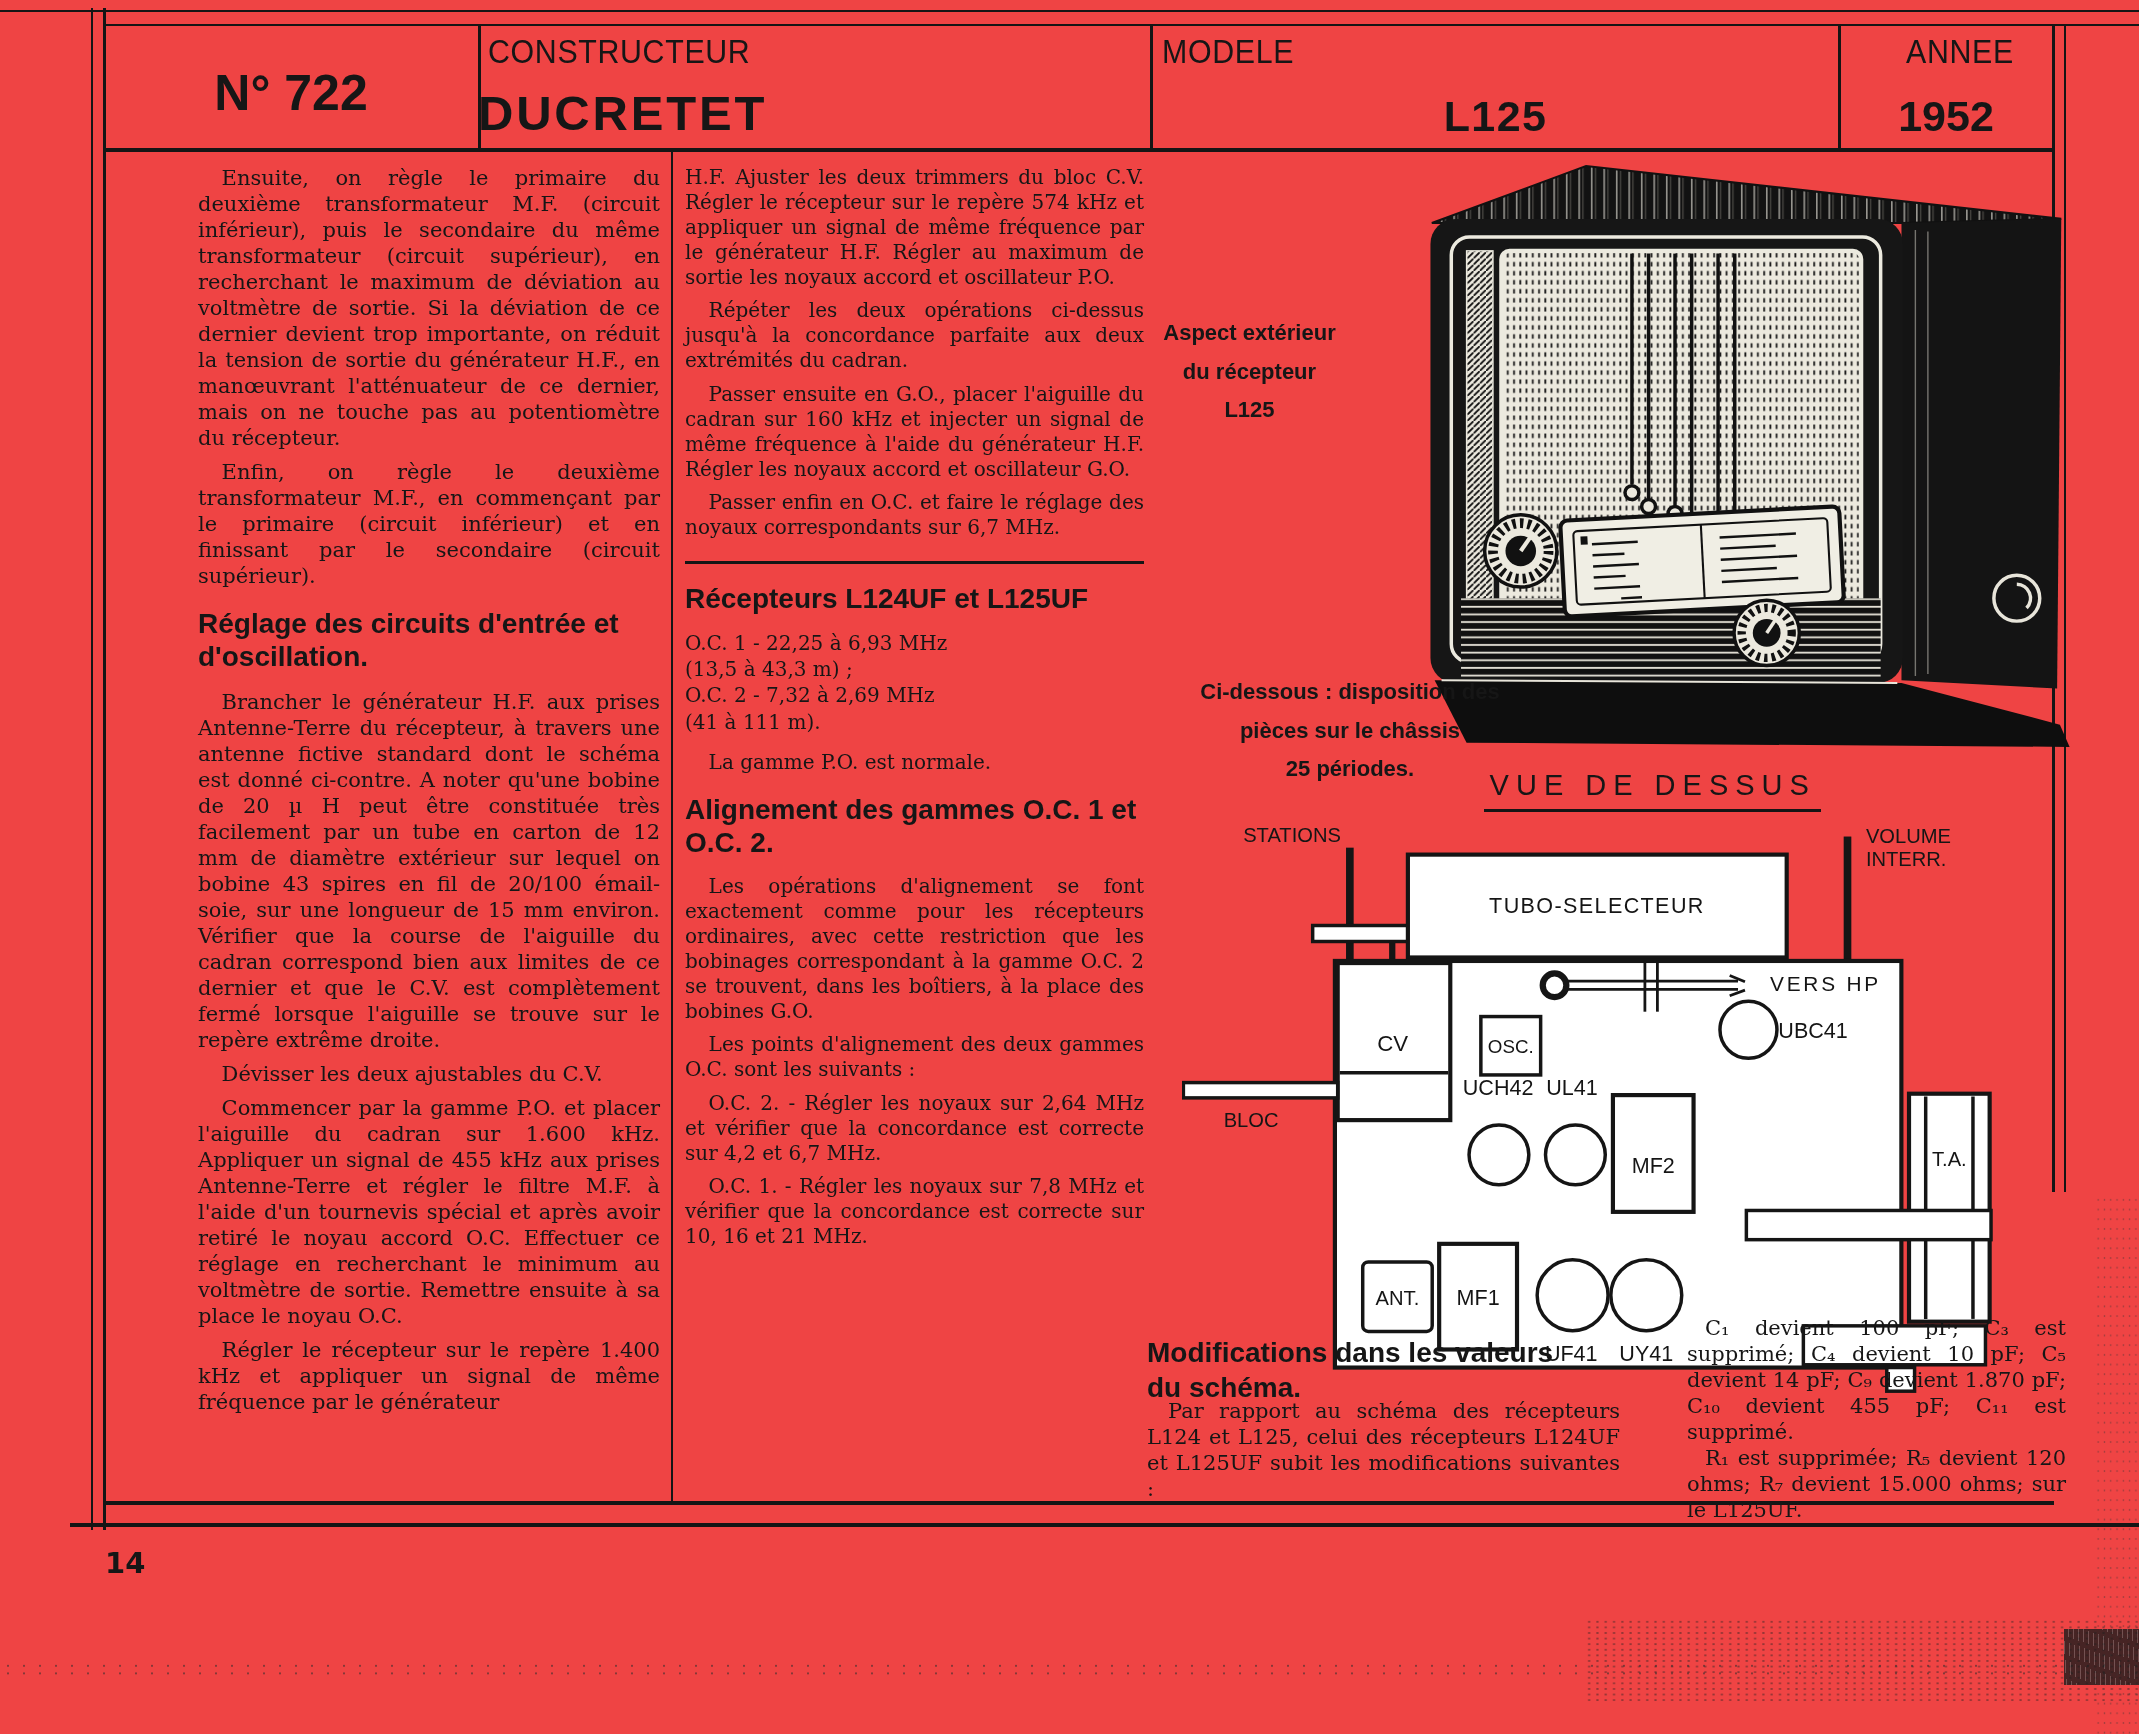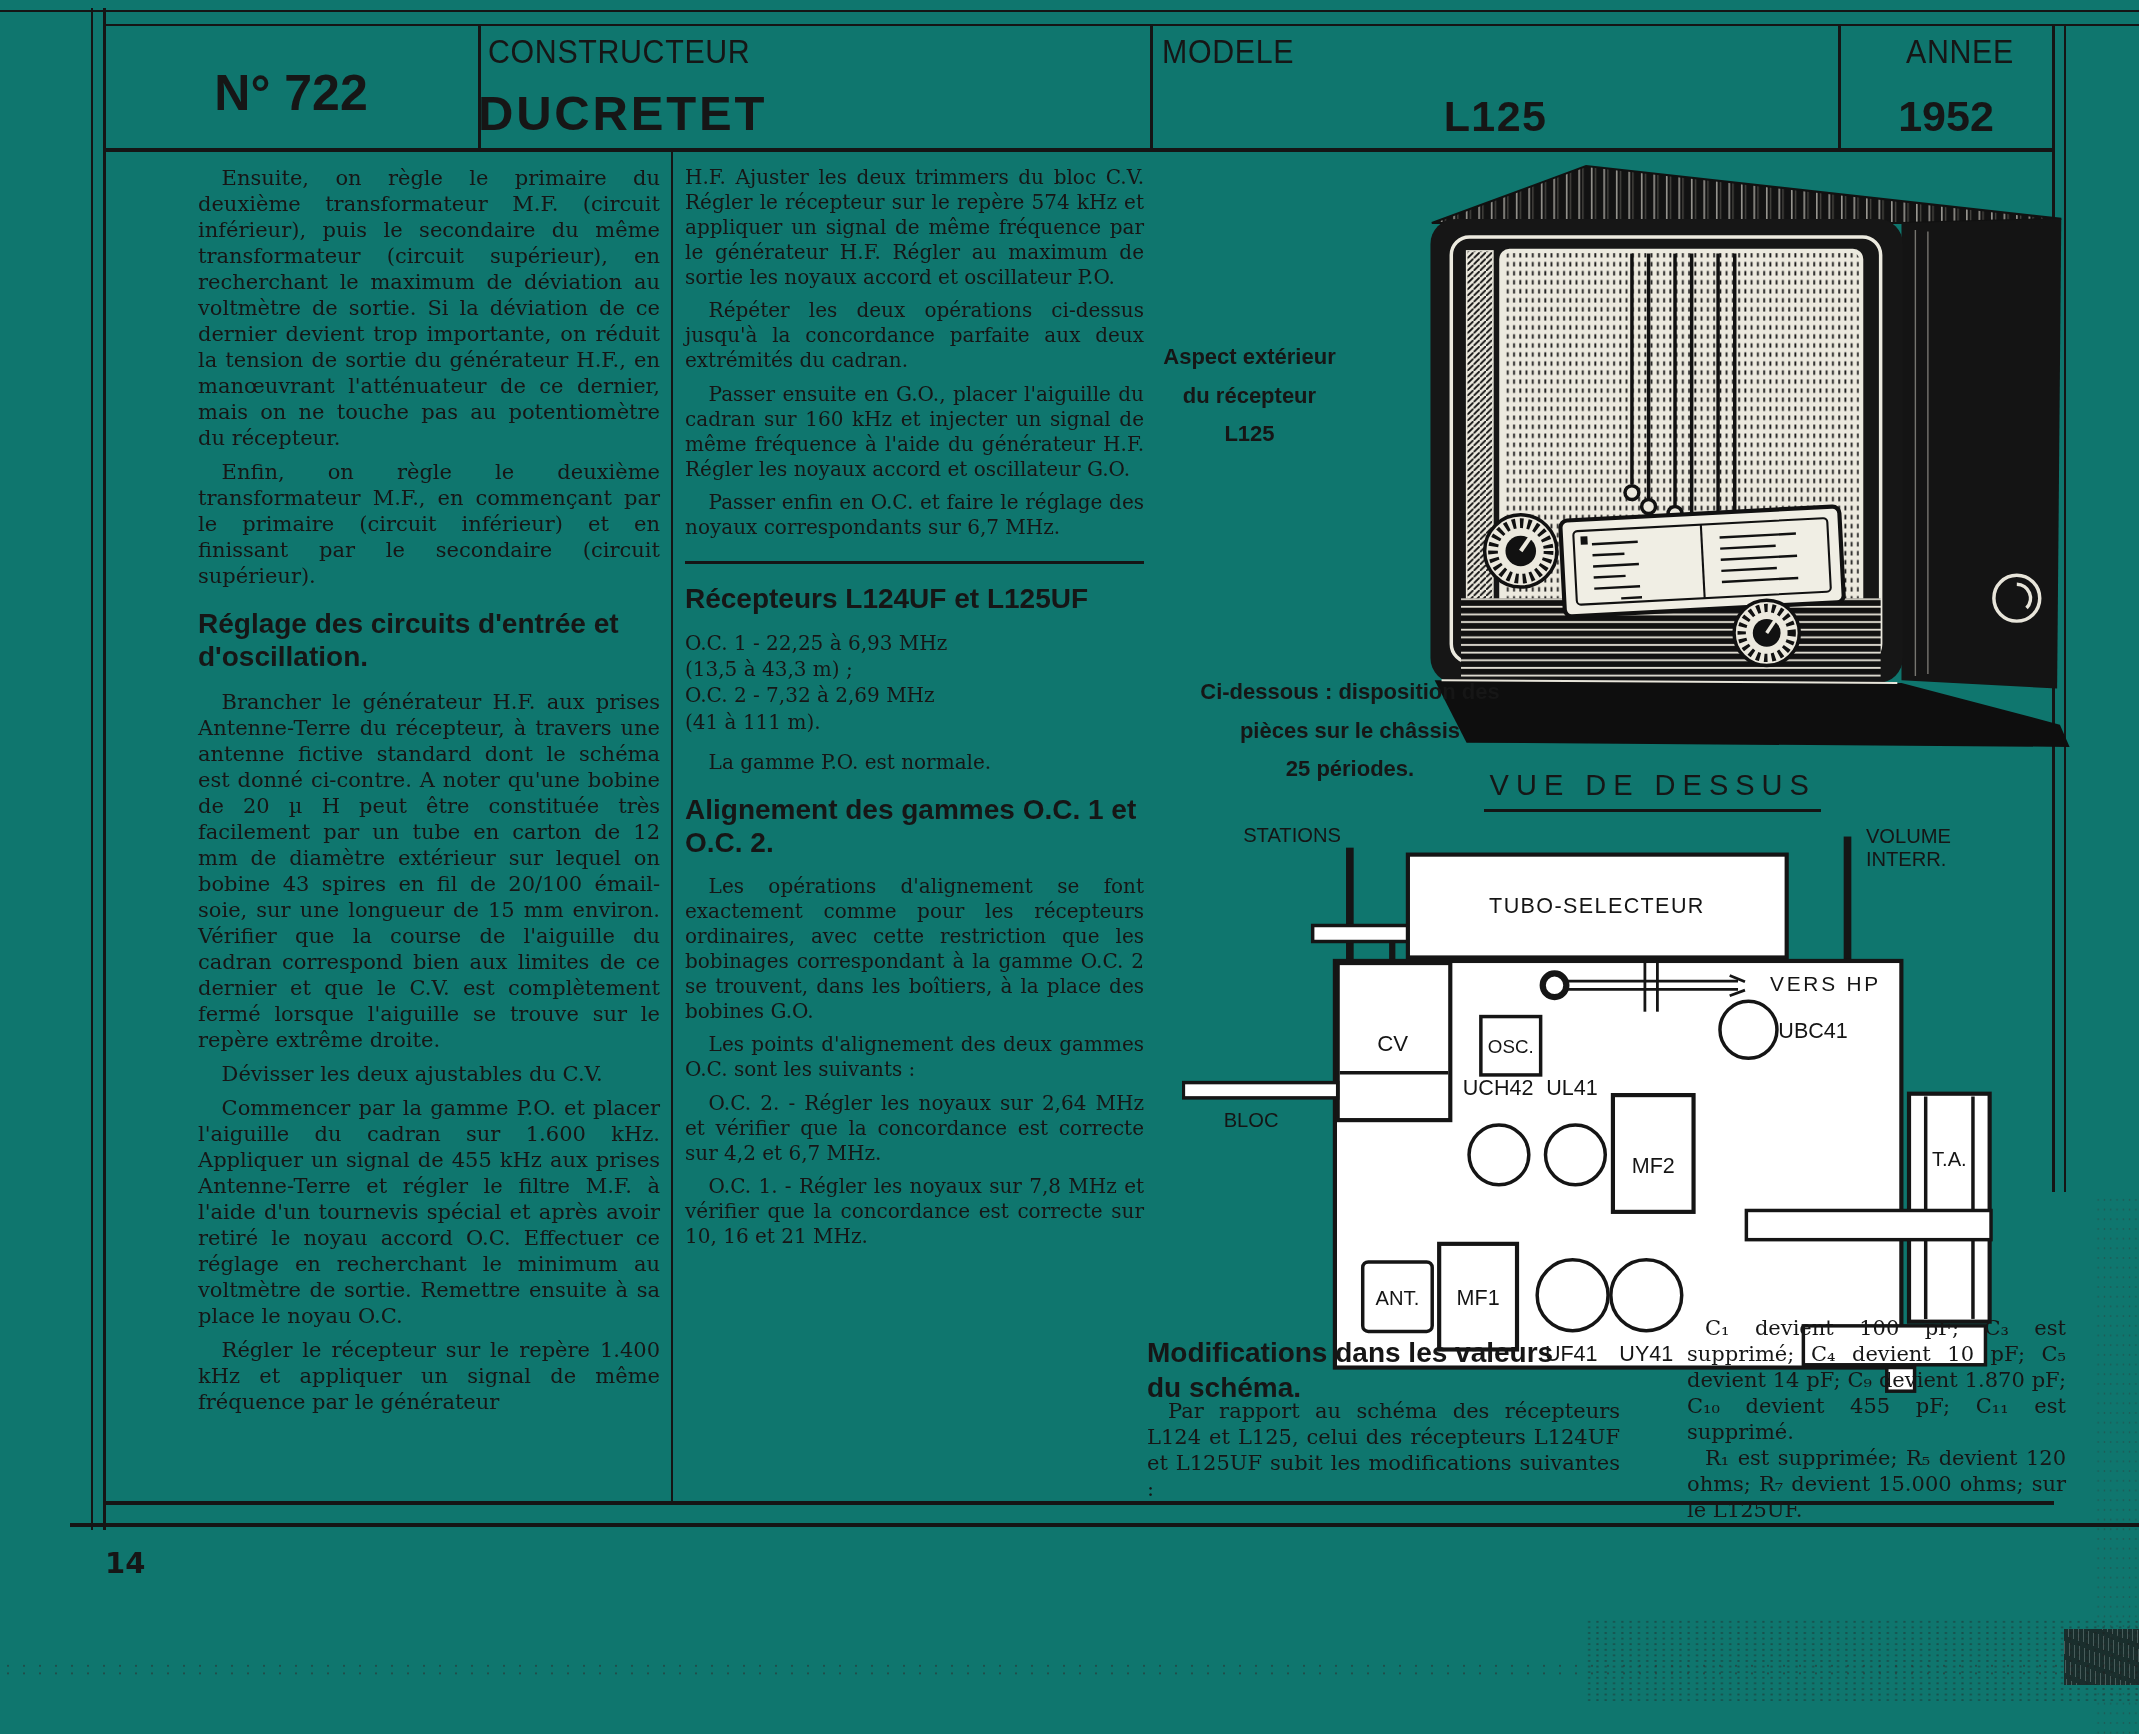--- a/index.html
+++ b/index.html
@@ -1,16 +1,16 @@
 <!DOCTYPE html>
 <html style="font-size:11px"><head>
 <meta charset="utf-8">
 <style>
   html,body{margin:0;padding:0;background:#e8e8e8;}
-  .page{position:relative;width:2140px;height:1735px;background:#0f766e;overflow:hidden;
+  .page{position:relative;width:2140px;height:1735px;background:#ef4444;overflow:hidden;
         font-family:"DejaVu Serif", serif;color:#161616;}
   .abs{position:absolute;}
   .rule-h{position:absolute;background:#151515;}
   .rule-v{position:absolute;background:#151515;}
 
   
   .hdr-label{font-family:"Liberation Sans", sans-serif;font-size:33px;letter-spacing:0.7px;
              transform:scaleX(.92);transform-origin:left top;white-space:nowrap;}
   .hdr-big{font-family:"Liberation Sans", sans-serif;font-weight:bold;white-space:nowrap;}
 
@@ -95,21 +95,21 @@
     <div class="center">O.C. 2 - 7,32 à 2,69 MHz</div>
     <div class="center">(41 à 111 m).</div>
     <p style="margin-top:15px;">La gamme P.O. est normale.</p>
     <div class="subhead">Alignement des gammes O.C. 1 et O.C. 2.</div>
     <p>Les opérations d'alignement se font exactement comme pour les récepteurs ordinaires, avec cette restriction que les bobinages correspondant à la gamme O.C. 2 se trouvent, dans les boîtiers, à la place des bobines G.O.</p>
     <p>Les points d'alignement des deux gammes O.C. sont les suivants :</p>
     <p>O.C. 2. - Régler les noyaux sur 2,64 MHz et vérifier que la concordance est correcte sur 4,2 et 6,7 MHz.</p>
     <p>O.C. 1. - Régler les noyaux sur 7,8 MHz et vérifier que la concordance est correcte sur 10, 16 et 21 MHz.</p>
   </div>
 
-  <div class="abs capt" style="left:1159px;top:338px;width:181px;">
+  <div class="abs capt" style="left:1159px;top:314px;width:181px;">
     <div>Aspect extérieur</div>
     <div>du récepteur</div>
     <div>L125</div>
   </div>
 
   <div class="abs" style="left:1411px;top:152px;width:660px;height:643px;">
     <svg width="660" height="643" viewBox="0 0 950 925">
       <defs>
         <pattern id="dots" width="9" height="13" patternUnits="userSpaceOnUse">
           <rect width="9" height="13" fill="#ece9de"></rect>

